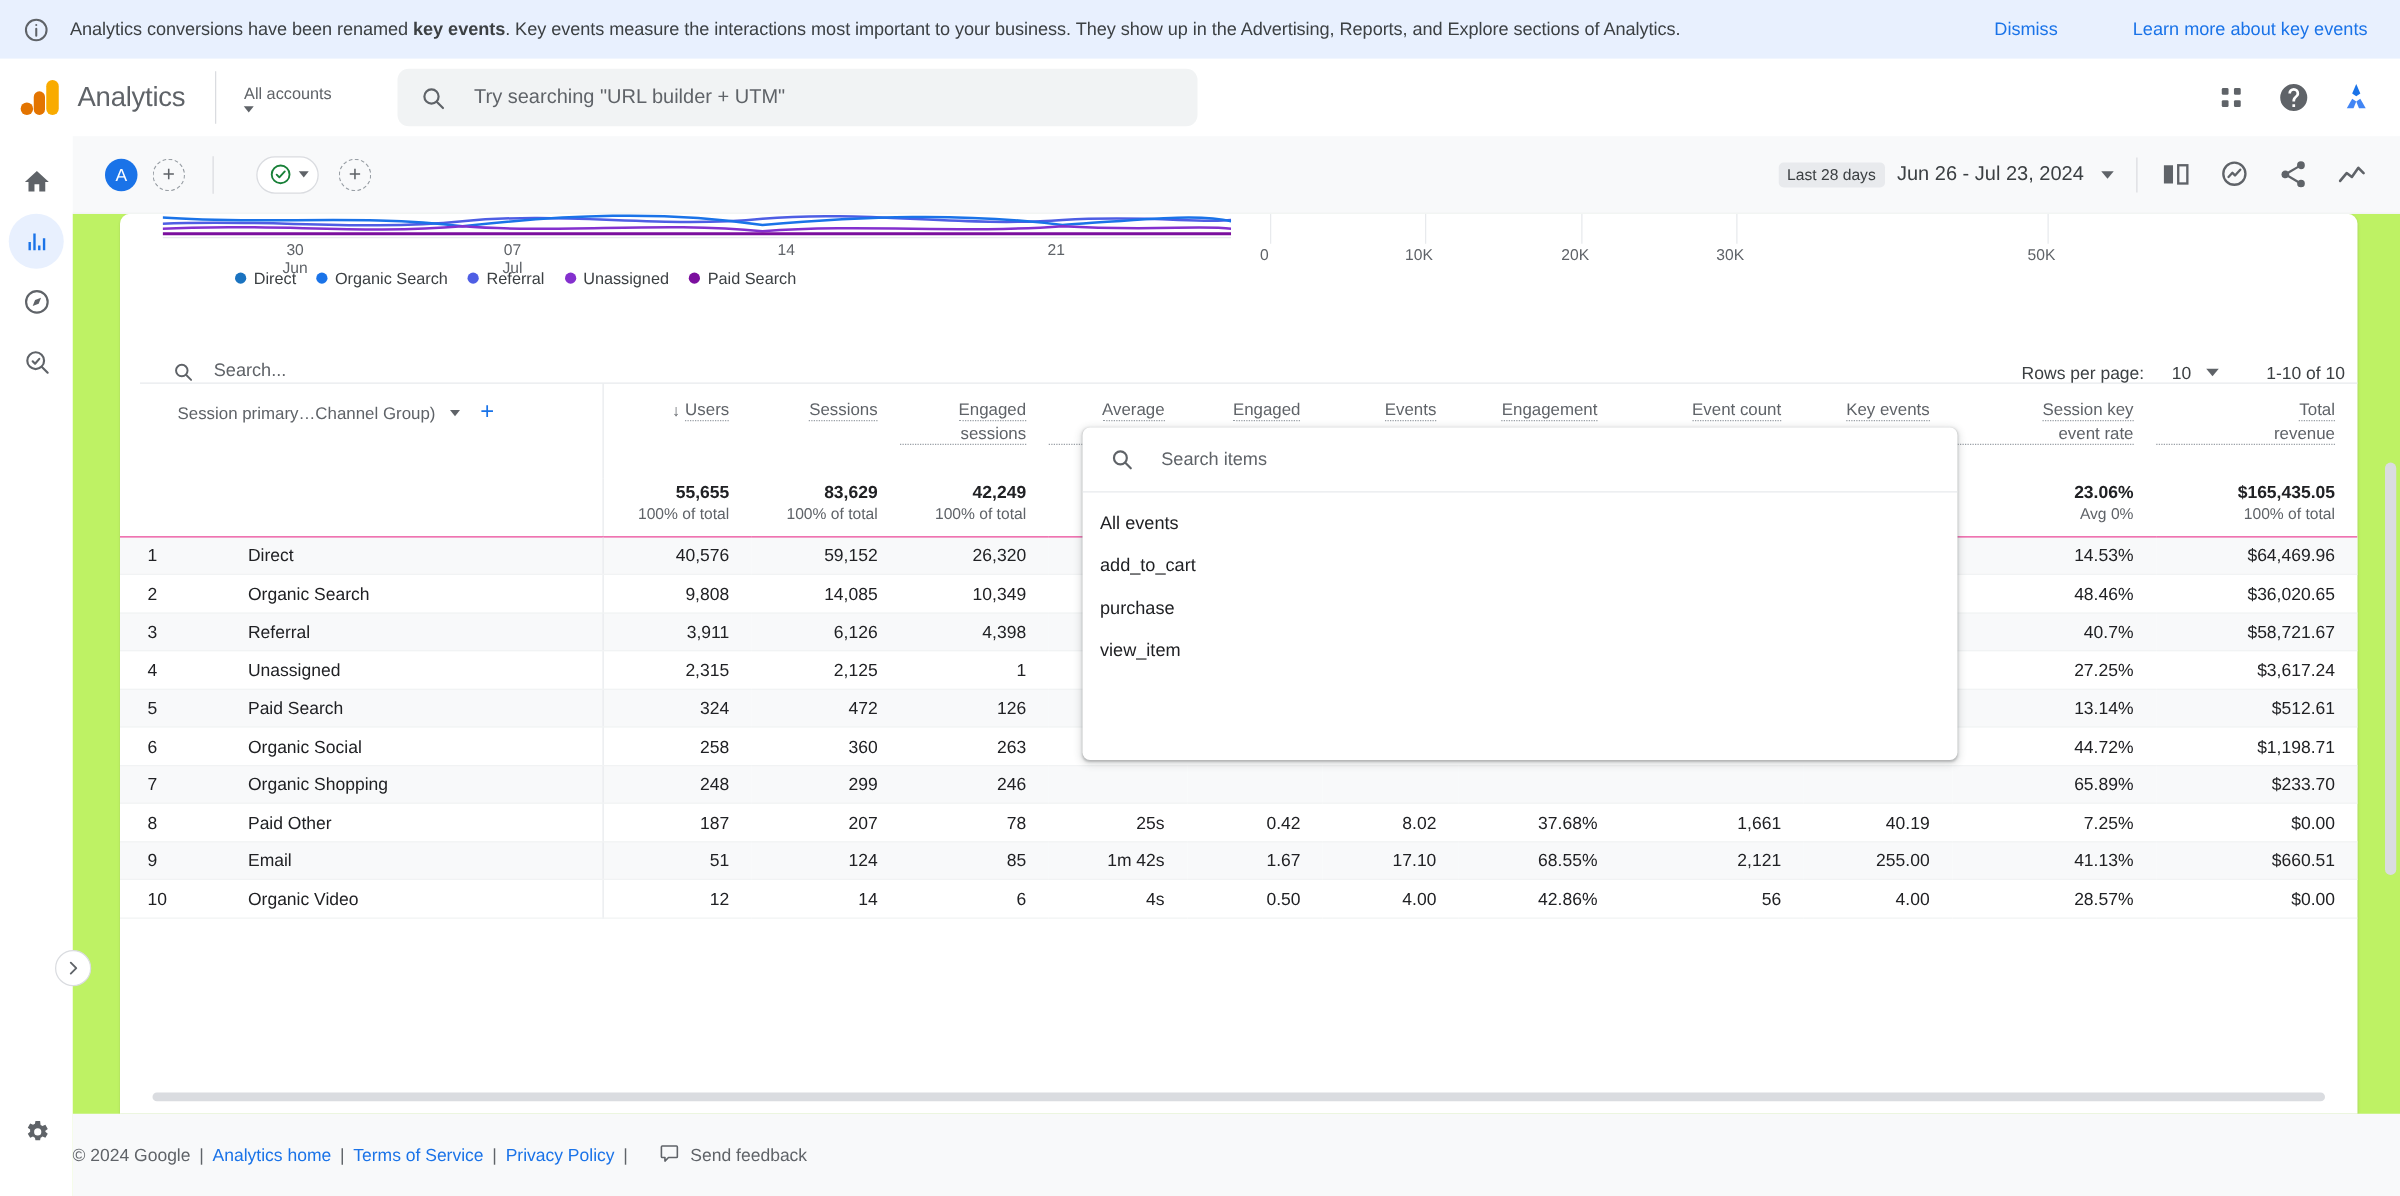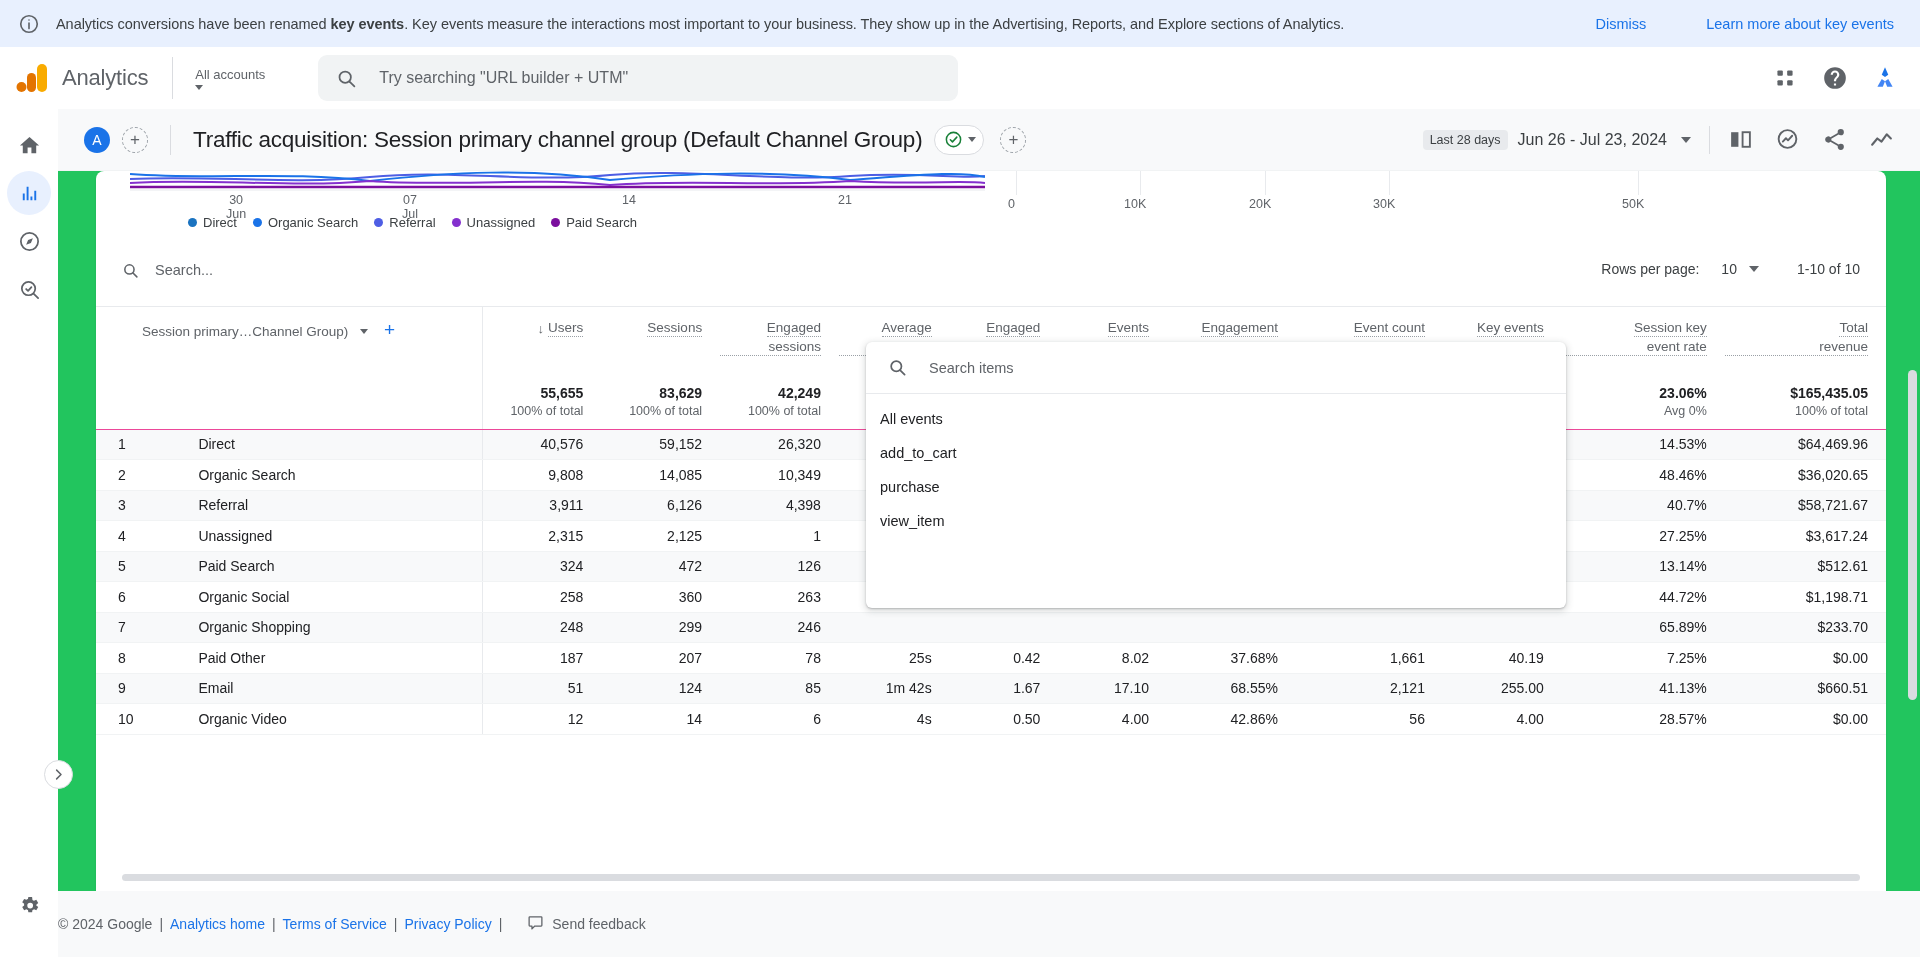--- a/index.html
+++ b/index.html
@@ -162,21 +162,21 @@
     cursor:pointer;
   }
   .head-vdiv { width:1px; height: 28px; background: #dadce0; margin: 0 18px; }
   .head-icon { width: 25px; height: 25px; color: #5f6368; cursor: pointer; margin-right: 22px; }
   .head-icon:last-child { margin-right: 0; }
 
   
   .content {
     position: absolute; left: 58px; top: 171px;
     width: 1862px; height: 786px;
-    background: #22c55e;
+    background: #bef264;
     overflow: hidden;
   }
   .card {
     position: absolute; left: 38px; top: 0;
     width: 1790px; height: 720px;
     background: #fff;
     border-radius: 8px 8px 0 0;
     box-shadow: 0 1px 2px rgba(60,64,67,.18);
     overflow: hidden;
   }
@@ -199,22 +199,22 @@
   .legend {
     position: absolute; left: 124px; top: 214px;
     display: flex; align-items: center; gap: 16px;
     font-size: 13px; color: #3c4043;
   }
   .legend-item { display: flex; align-items: center; gap: 6px; cursor: pointer; }
   .legend-dot { width: 9px; height: 9px; border-radius: 50%; }
 
   
   .tbl-toolbar {
-    position: absolute; left: 0; top: 255px; width: 1790px; height: 46px;
-    display: flex; align-items: flex-start; padding: 0 26px 0 26px;
+    position: absolute; left: 16px; top: 255px; width: 1790px; height: 46px;
+    display: flex; align-items: flex-end; padding: 0 26px 0 26px;
     border-bottom: 1px solid #e8eaed;
   }
   .tbl-search { display: flex; align-items: center; gap: 14px; }
   .tbl-search .mag { width: 17px; height: 17px; color: #5f6368; }
   .tbl-search input {
     border: none; outline: none; font-size: 14.5px; color: #3c4043;
     font-family: "Liberation Sans", sans-serif; width: 260px; background: transparent;
   }
   .tbl-search input::placeholder { color: #5f6368; }
   .rows-ctl {
@@ -427,21 +427,20 @@
     <svg width="15" height="15" viewBox="0 0 24 24" fill="none" stroke="currentColor" stroke-width="2.4">
         <path d="M9 5l7 7-7 7" stroke-linecap="round" stroke-linejoin="round"></path>
       </svg>
   </div>
 </div>
 
 <div class="report-head">
   <span class="avatar">A</span>
   <span class="dashed-plus">+</span>
   <span class="head-div"></span>
-  <span class="report-title">Traffic acquisition: Session primary channel group (Default Channel Group)</span>
   <span class="check-pill">
     <span class="chk">
       <svg viewBox="0 0 24 24" fill="none" stroke="currentColor" stroke-width="1.9">
           <circle cx="12" cy="12" r="9"></circle>
           <path d="M8 12.3l2.7 2.7L16.2 9" stroke-linecap="round" stroke-linejoin="round"></path>
         </svg>
     </span>
     <span class="caret"></span>
   </span>
   <span class="plus-round">+</span>

